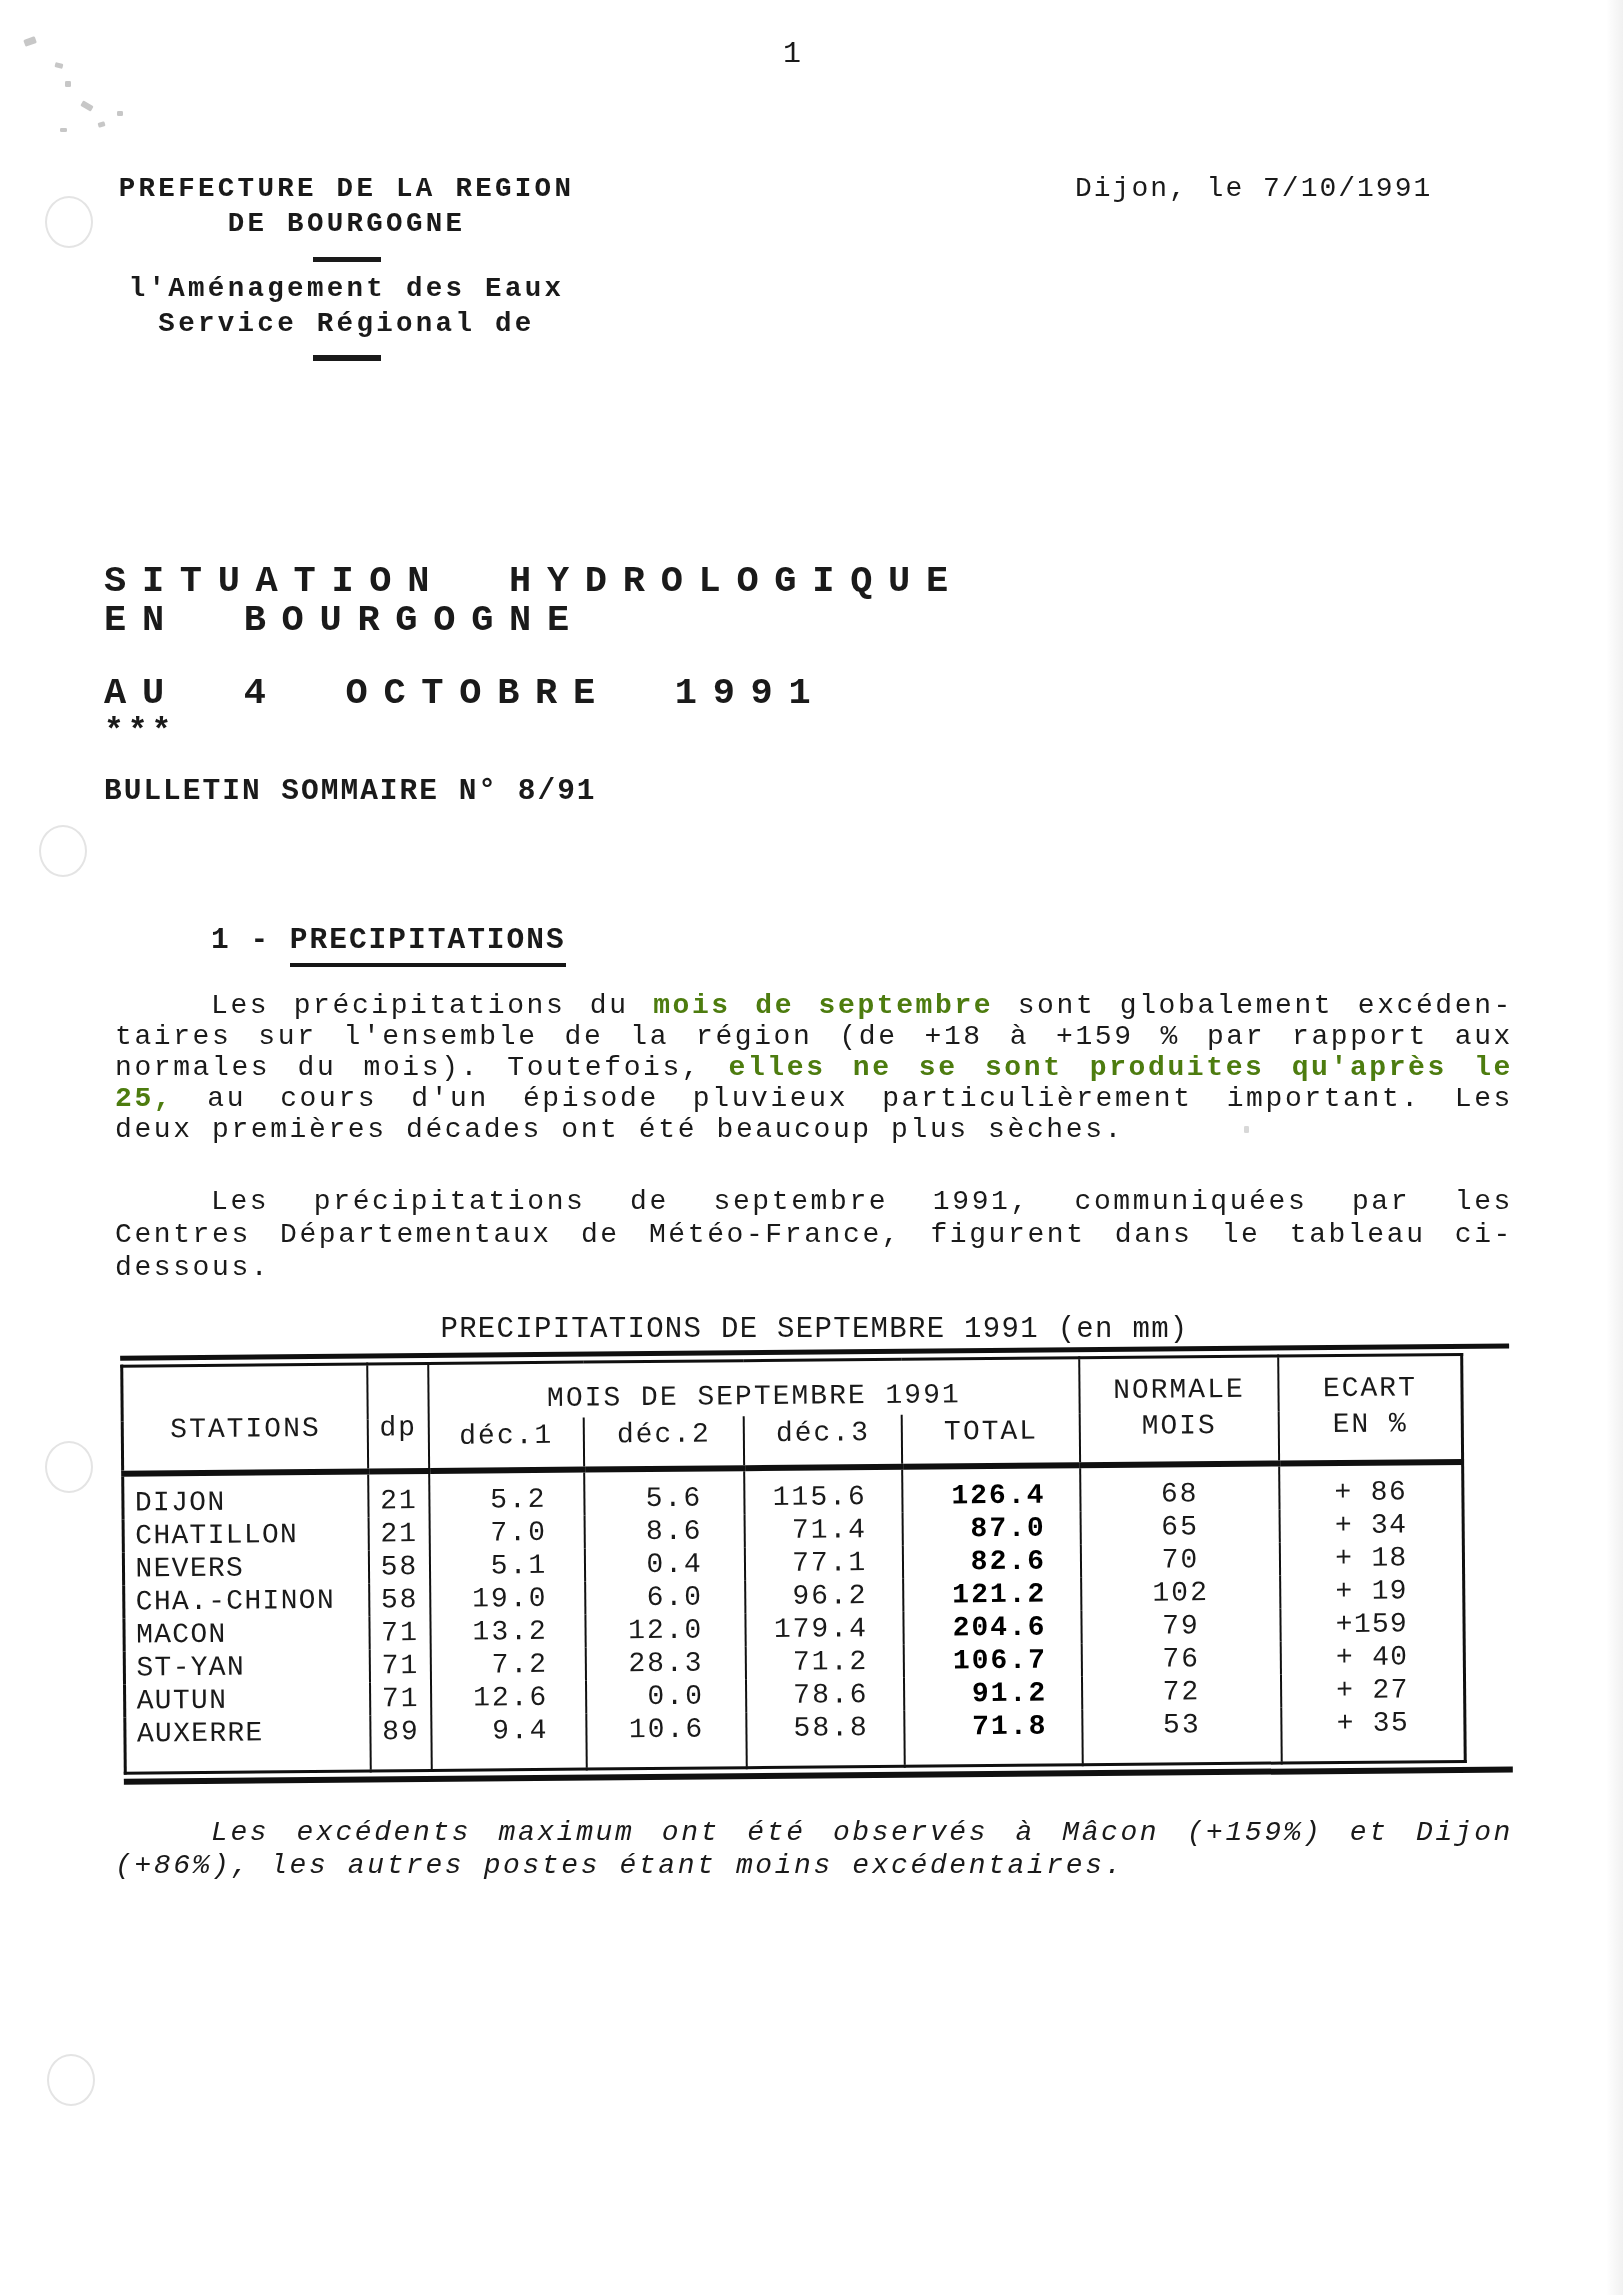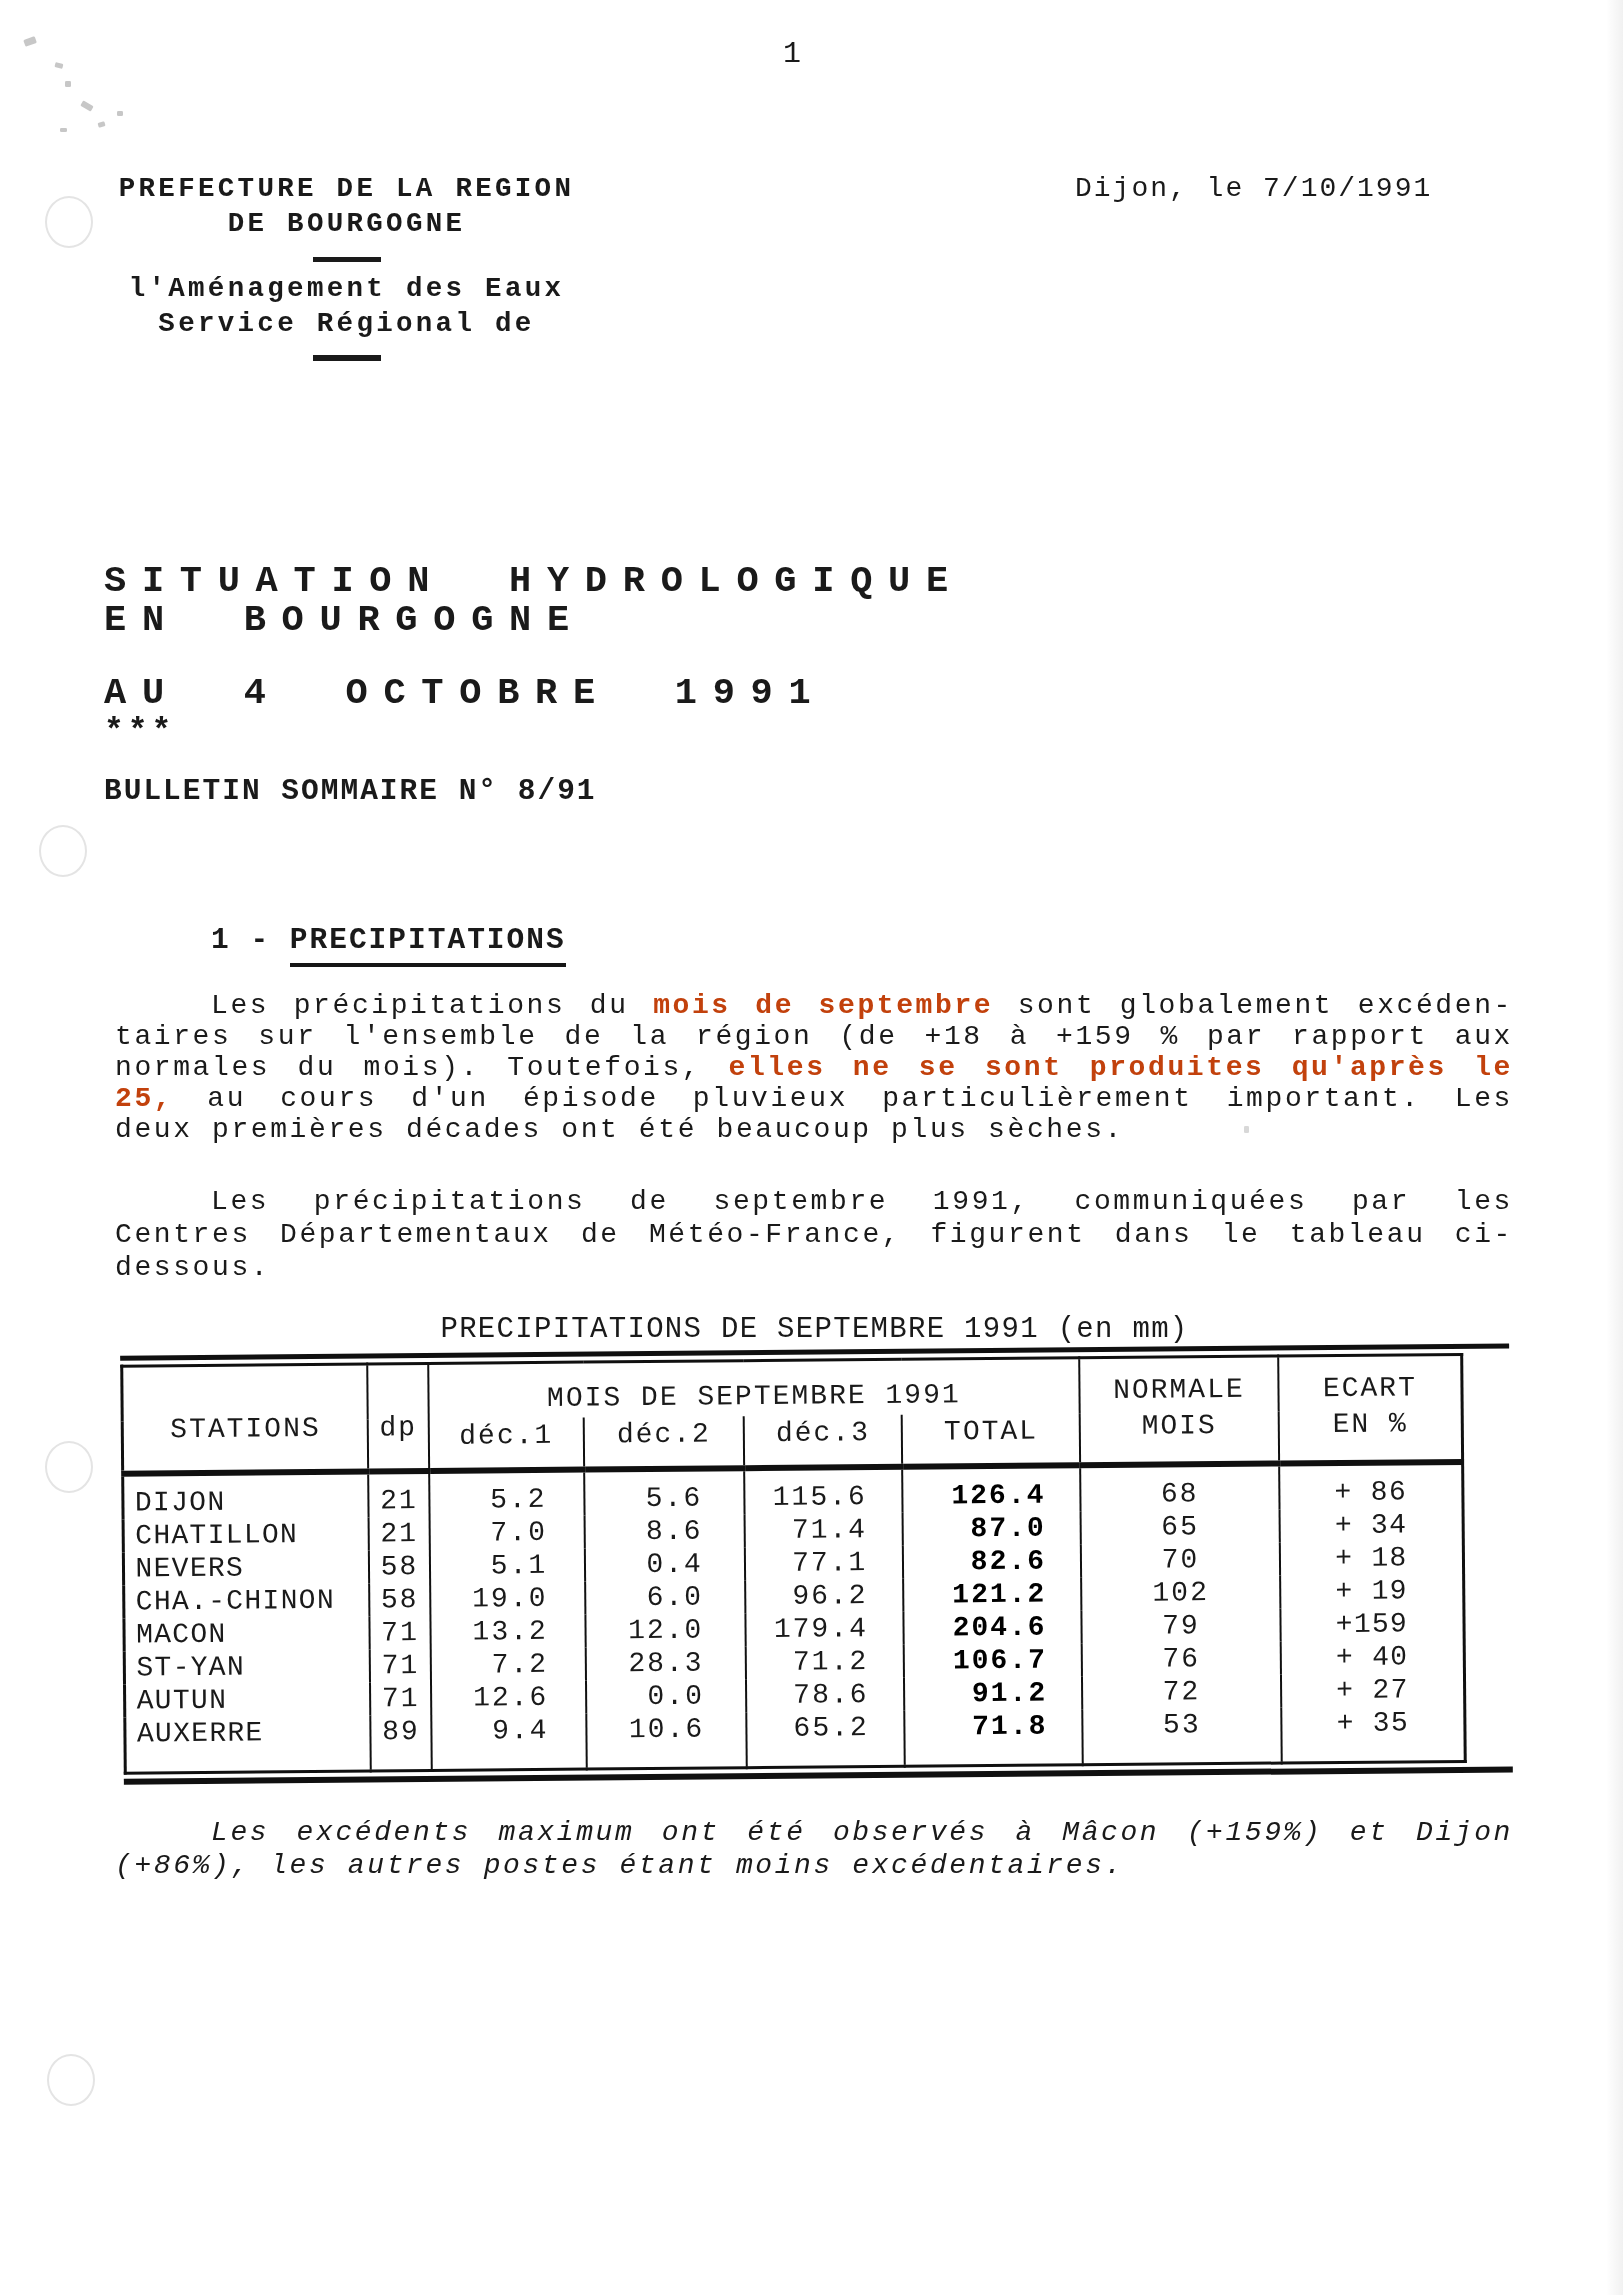--- a/index.html
+++ b/index.html
@@ -37,21 +37,21 @@
     font-weight: bold; letter-spacing: 2px; }
   .section-h .und { border-bottom: 4.6px solid #161616; padding-bottom: 5.9px; }
 
   .para { position: absolute; left: 115px; width: 1398px; font-size: 28px;
     letter-spacing: 2.6px; }
   .p1 { top: 990px; line-height: 31px; }
   .p2 { top: 1185px; line-height: 33px; }
   .closing { top: 1816px; line-height: 33px; font-style: italic; }
   .jl { text-align: justify; text-align-last: justify; }
   .ind { padding-left: 96px; }
-  .para b { font-weight: bold; color: #c2410c; }
+  .para b { font-weight: bold; color: #4d7c0f; }
 
   .tbl-title { position: absolute; left: 111px; top: 1313px; width: 1407px;
     text-align: center; font-size: 29px; letter-spacing: 1.3px; }
   .tbl-title b { font-weight: normal; }
 
   .tbl-outer { position: absolute; left: 122px; top: 1352px;
     border-top: 5.9px solid #101010; border-bottom: 6.5px solid #101010;
     padding: 3.9px 46px 4.6px 0;
     transform: rotate(-0.5deg); transform-origin: 30% 50%; }
   table { border-collapse: collapse; table-layout: fixed; width: 1343px;
@@ -239,21 +239,21 @@
           <td class="c-dec3">78.6</td>
           <td class="c-total">91.2</td>
           <td class="c-normale">72</td>
           <td class="c-ecart">+ 27</td>
         </tr>
         <tr>
           <td class="c-station">AUXERRE</td>
           <td class="c-dp">89</td>
           <td class="c-dec1">9.4</td>
           <td class="c-dec2">10.6</td>
-          <td class="c-dec3">65.2</td>
+          <td class="c-dec3">58.8</td>
           <td class="c-total">71.8</td>
           <td class="c-normale">53</td>
           <td class="c-ecart">+ 35</td>
         </tr>
       </tbody>
     </table>
   </div>
 
   <div class="para closing">
     <div class="jl ind"><span>Les excédents maximum ont été observés à Mâcon (+159%) et Dijon</span></div>

